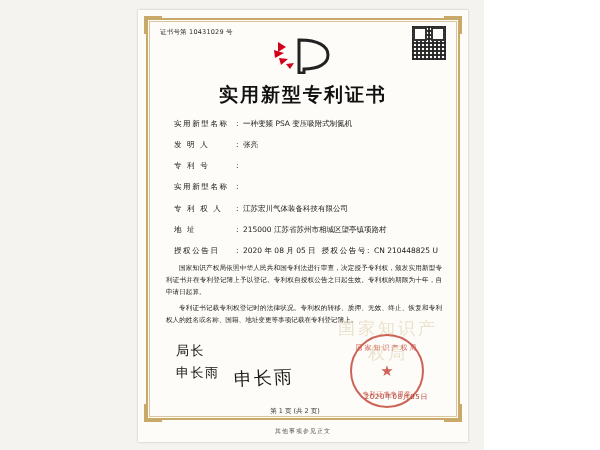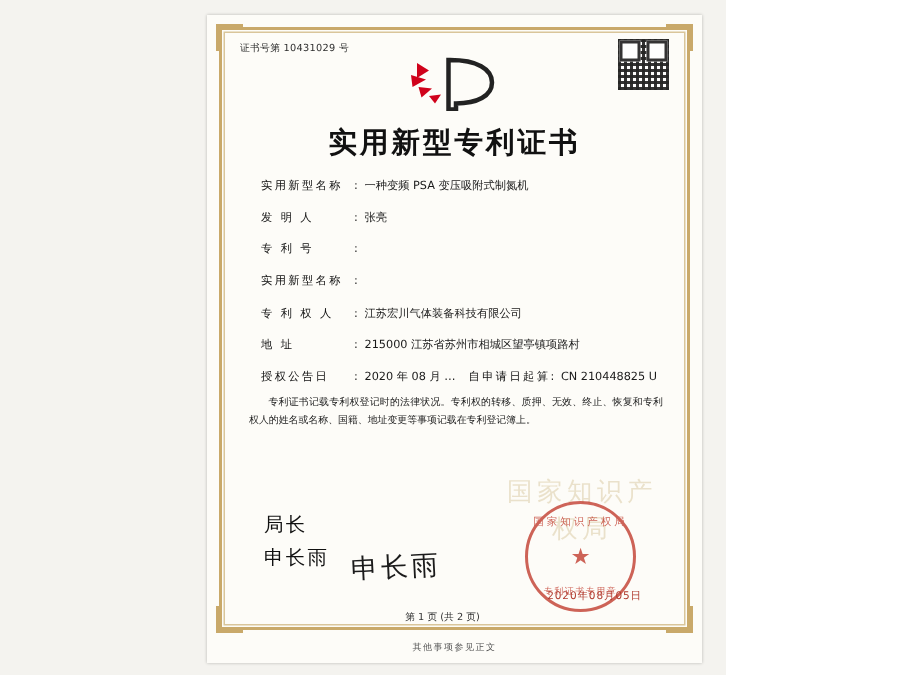--- a/index.html
+++ b/index.html
@@ -302,27 +302,28 @@
       </div>
       <div class="field-row">
         <span class="field-label">地 址</span>
         <span class="field-colon">:</span>
         <span class="field-value">215000 江苏省苏州市相城区望亭镇项路村</span>
       </div>
       <div class="field-row">
         <span class="field-label">授权公告日</span>
         <span class="field-colon">:</span>
         <span class="field-value">2020 年 08 月 05 日</span>
-        <span class="field-label" style="width:auto;margin-left:4px;">自申请日起算</span>
+        <span class="field-label" style="width:auto;margin-left:4px;">授权公告号</span>
         <span class="field-colon">:</span>
         <span class="field-value" style="flex:none;">CN 210448825 U</span>
       </div>
     </div>
 
     <div class="body-text">
+      <p>国家知识产权局依照中华人民共和国专利法进行审查，决定授予专利权，颁发实用新型专利证书并在专利登记簿上予以登记。专利权自授权公告之日起生效。专利权的期限为十年，自申请日起算。</p>
       <p>专利证书记载专利权登记时的法律状况。专利权的转移、质押、无效、终止、恢复和专利权人的姓名或名称、国籍、地址变更等事项记载在专利登记簿上。</p>
     </div>
 
     <div class="sig-block">
       <div>局长</div>
       <div>申长雨</div>
     </div>
     <div class="sig-script">申长雨</div>
 
     <div class="watermark">国家知识产权局</div>

